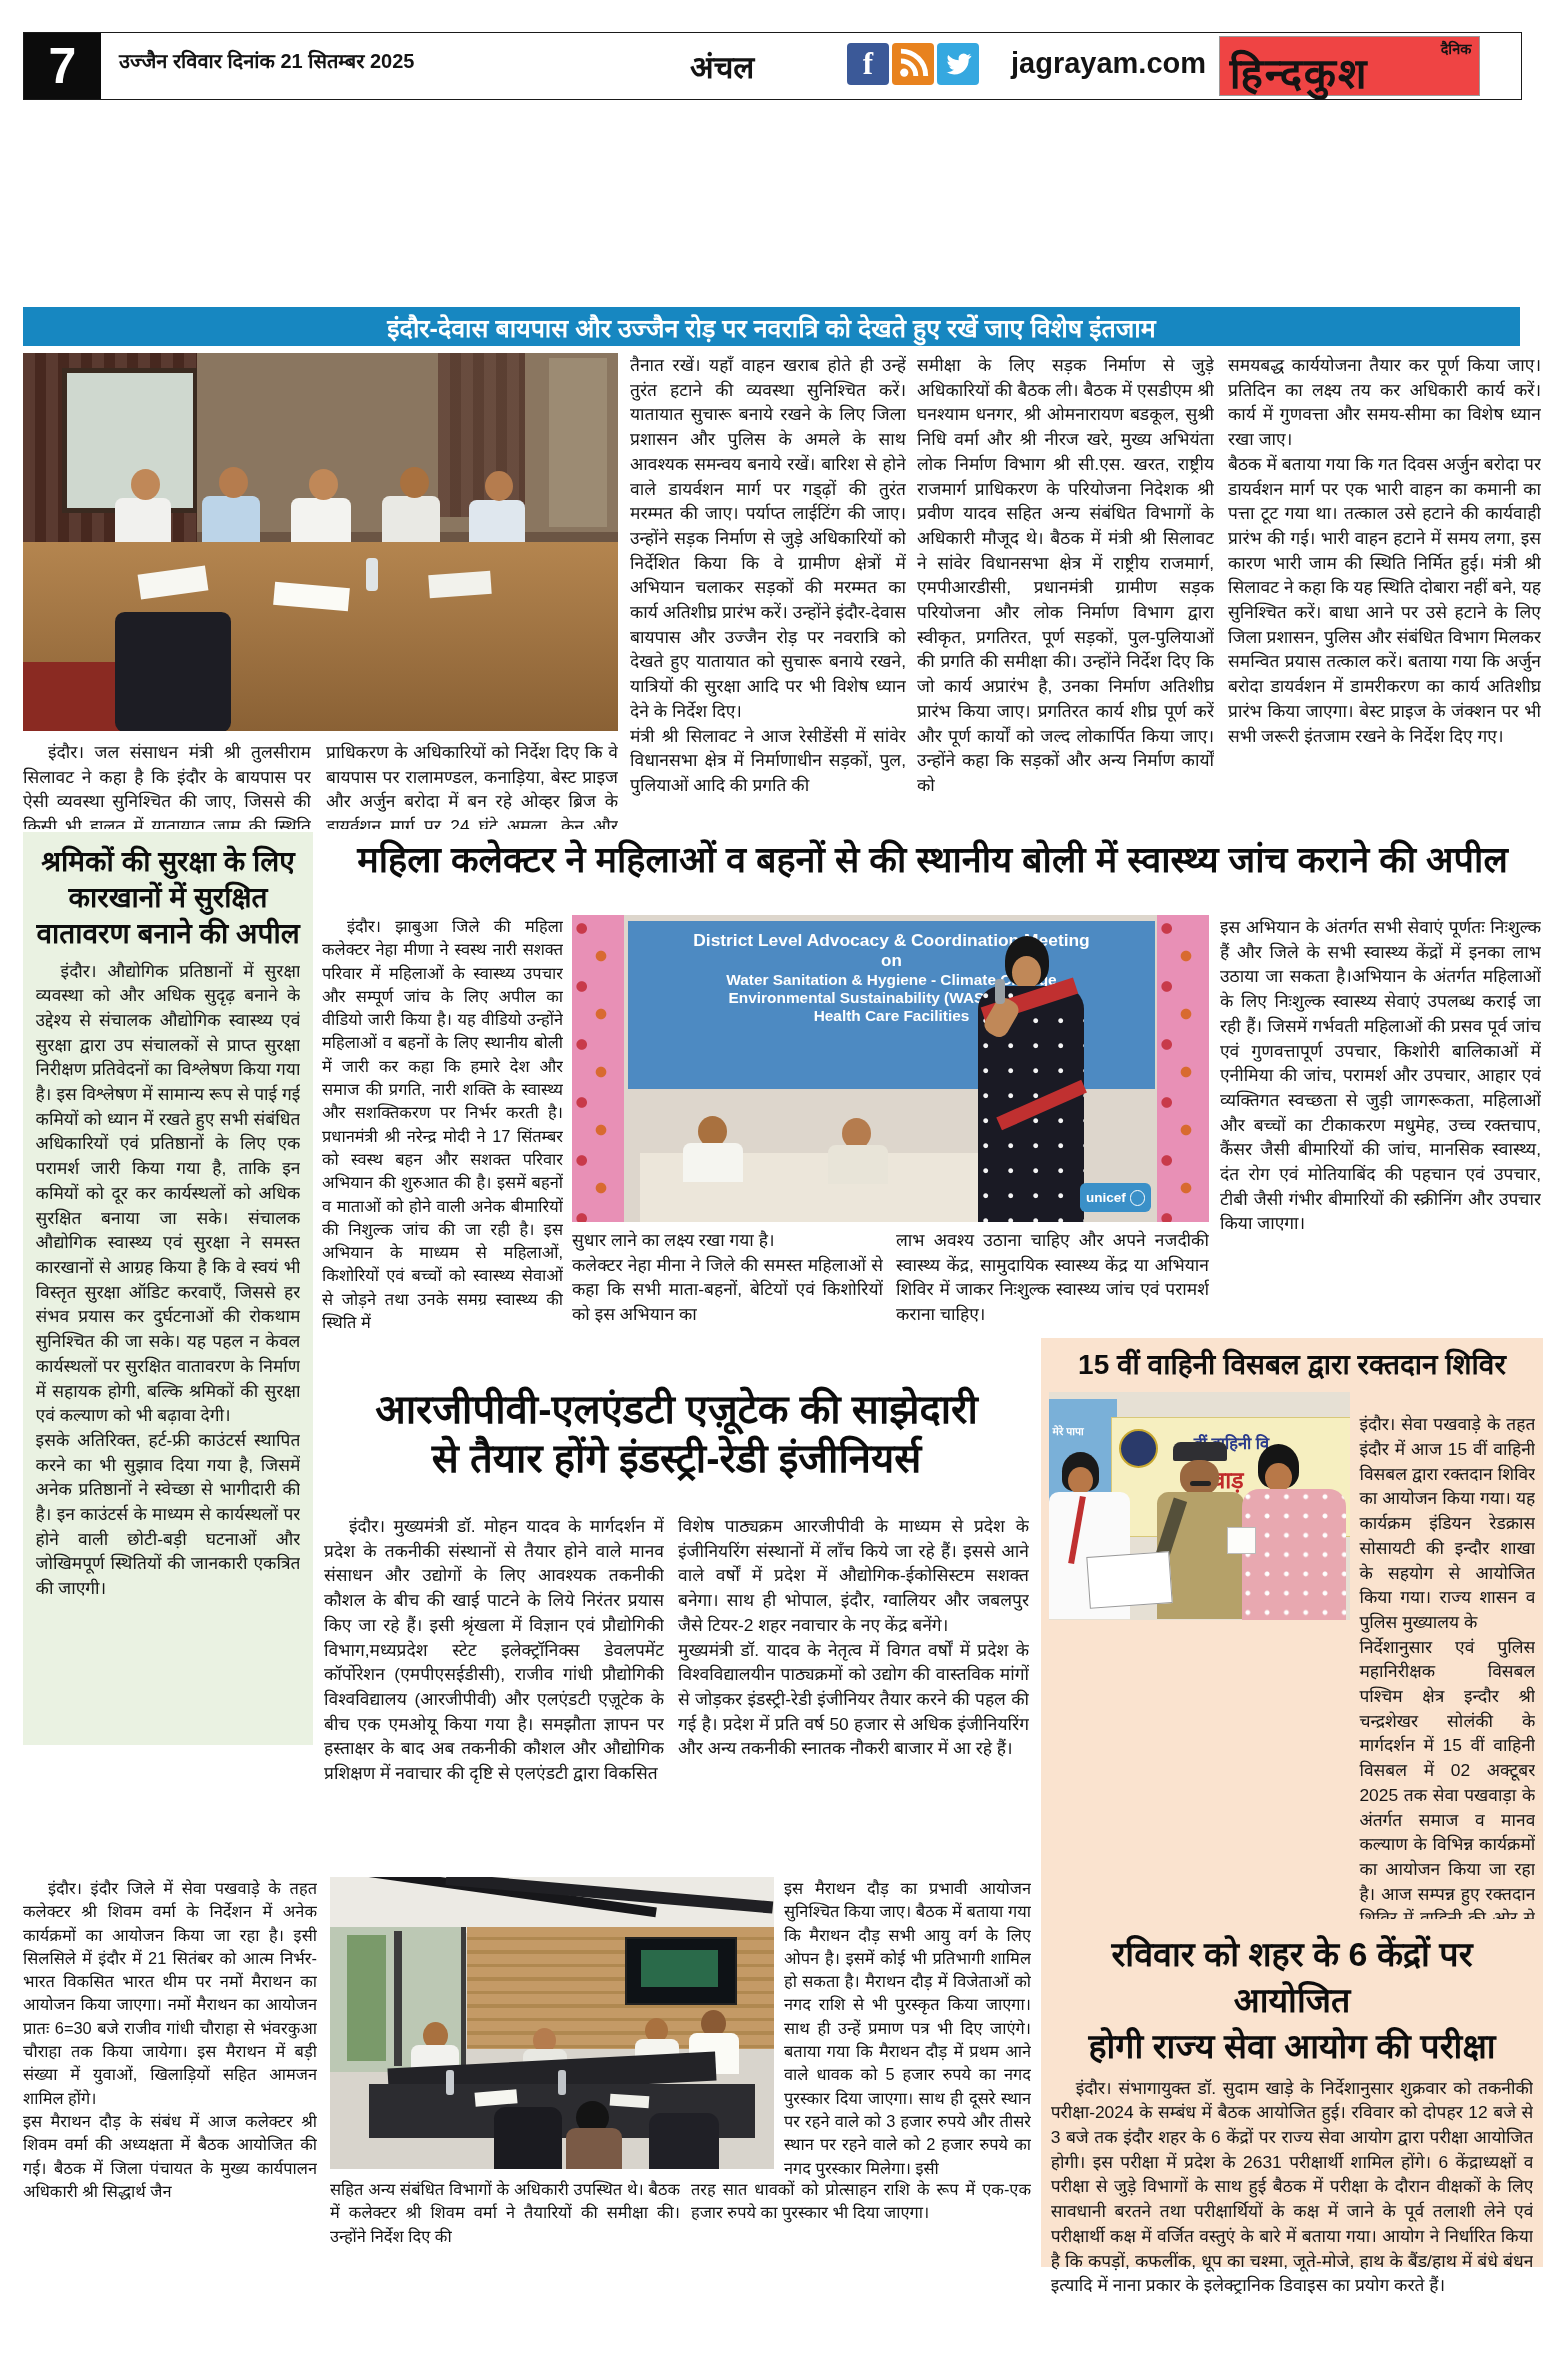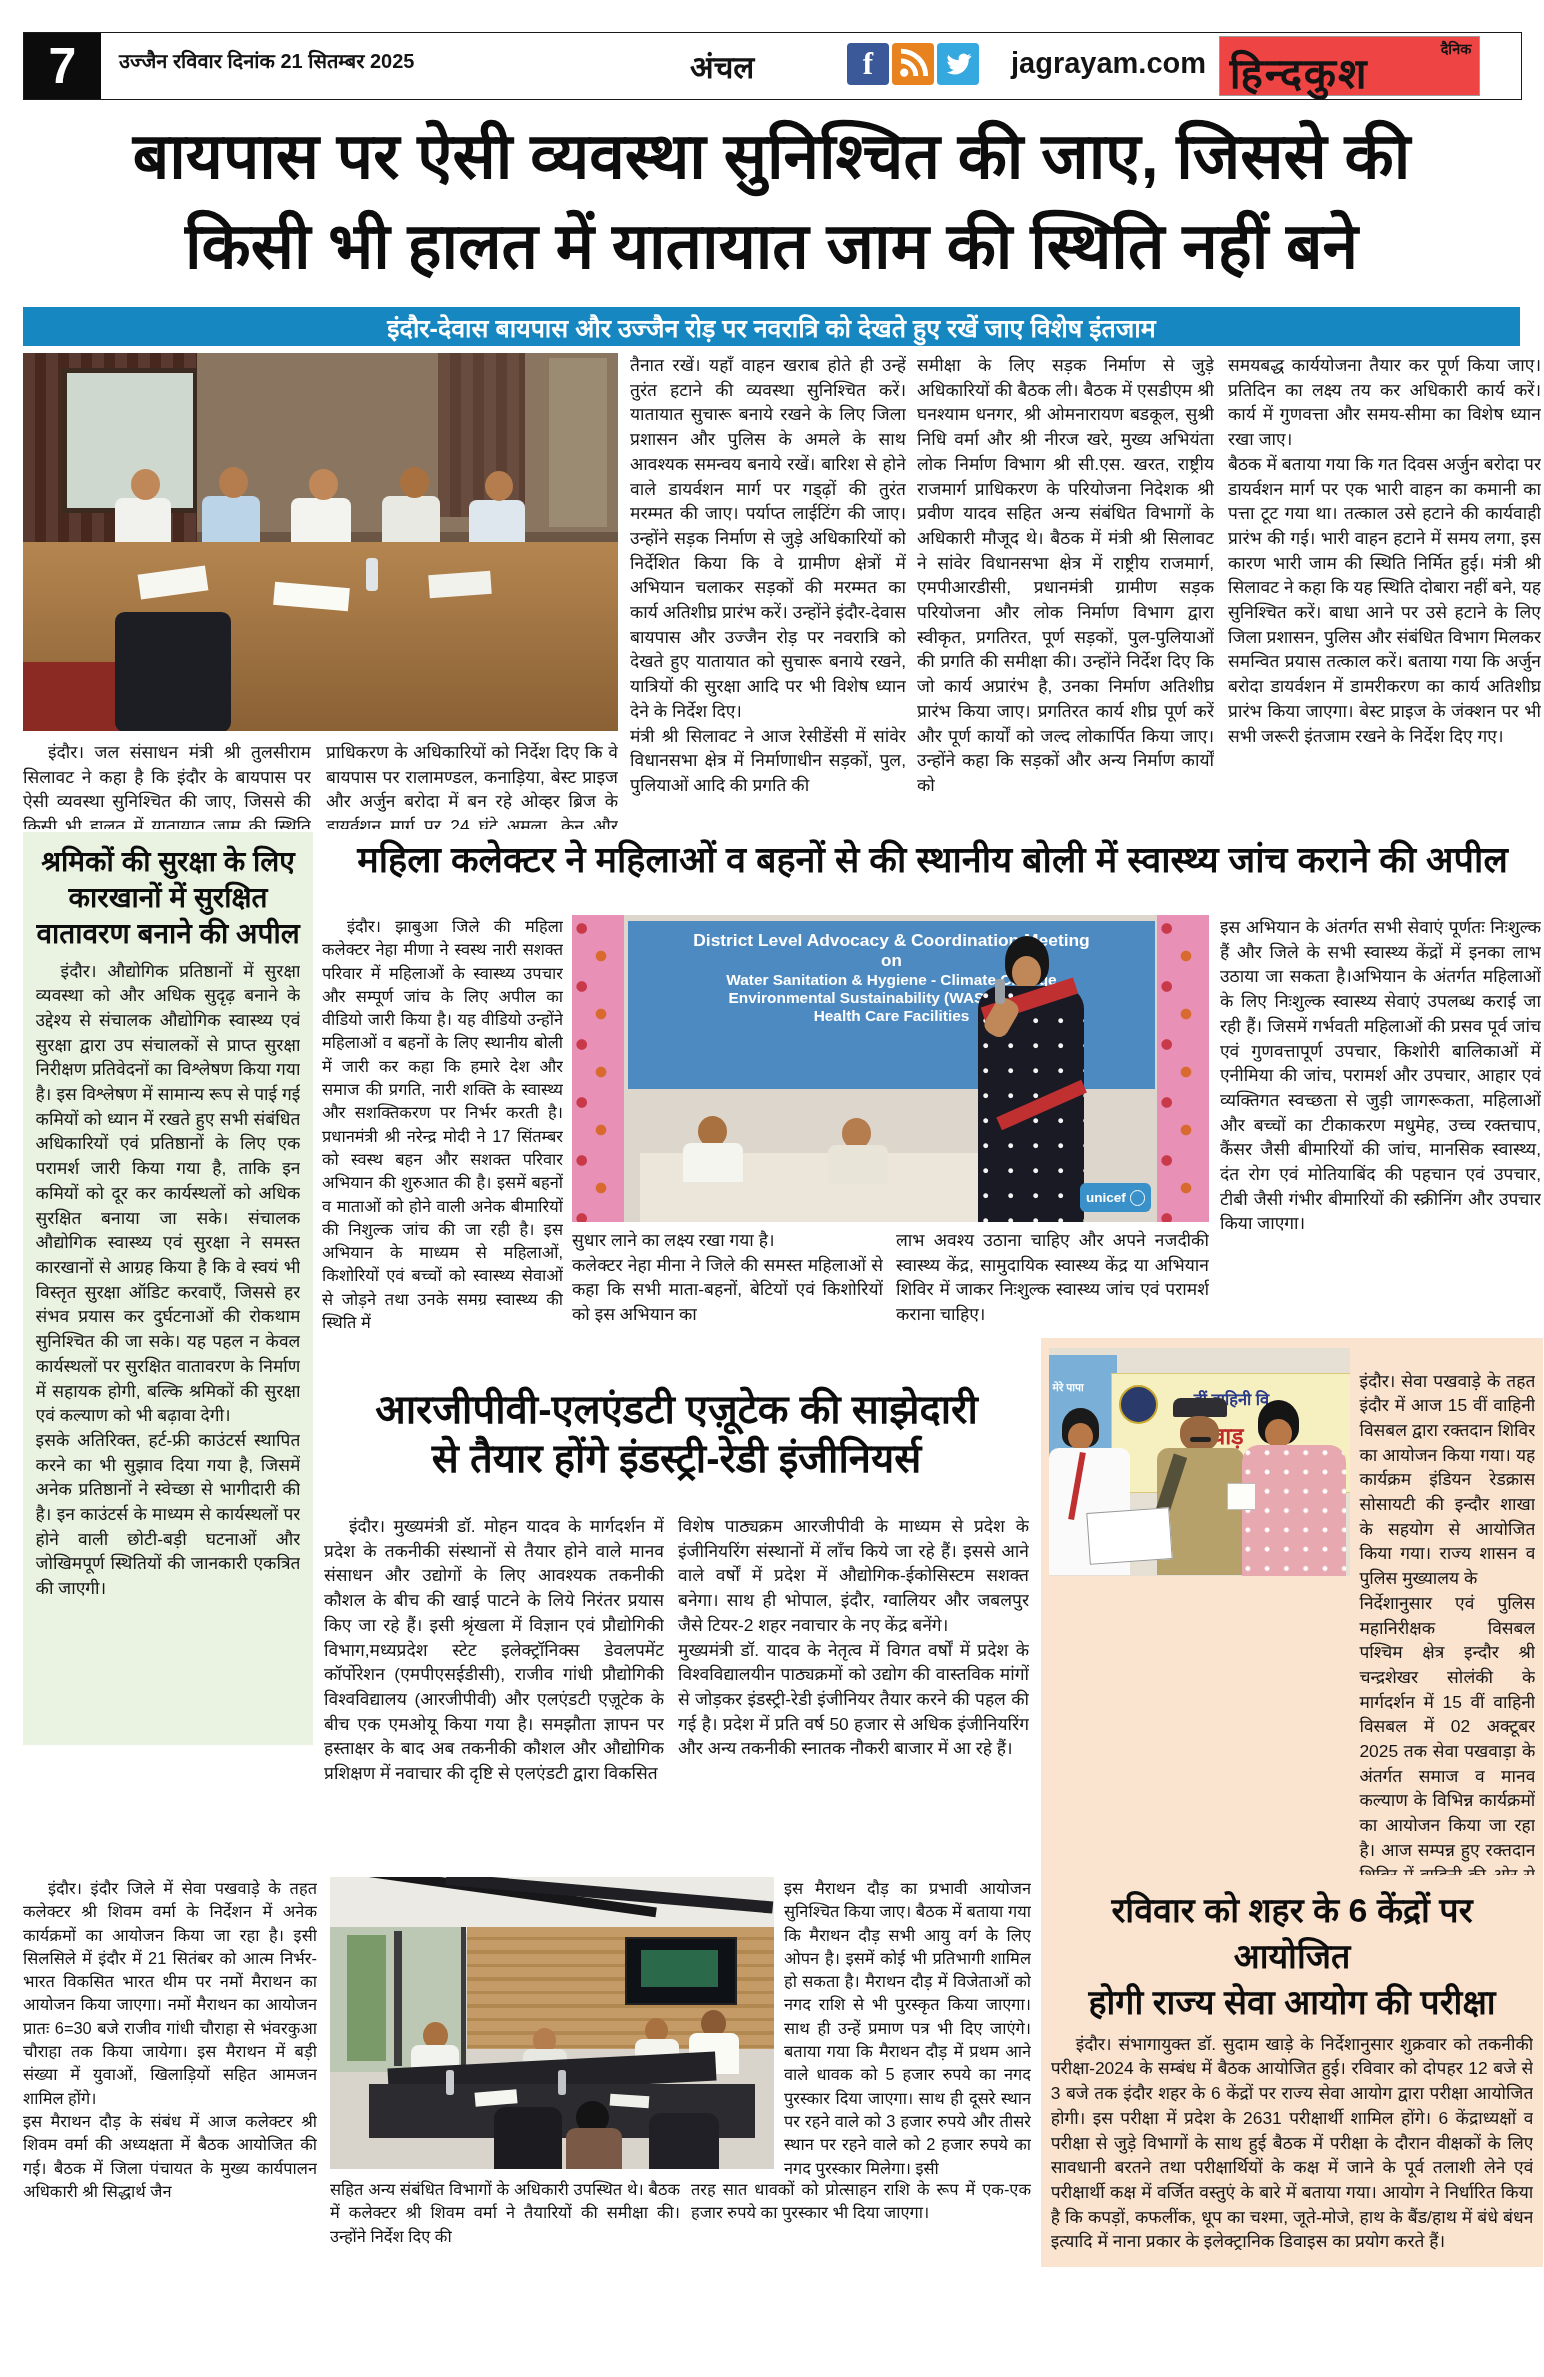--- a/index.html
+++ b/index.html
@@ -53,22 +53,20 @@
           </svg>
       </span>
     </div>
     <div class="abs" style="left:987px;top:13.5px;font-size:29px;font-weight:bold;">jagrayam.com</div>
     <div class="abs" id="masthead">
       <span class="abs" style="right:7.7px;top:1px;font-size:14.5px;font-weight:bold;">दैनिक</span>
       <span class="abs" style="left:9.7px;top:5.8px;font-size:42px;font-weight:bold;letter-spacing:1.9px;">हिन्दकुश</span>
     </div>
   </div>
 
-  <div class="abs hl" style="left:23px;top:112px;width:1497px;font-size:64px;line-height:1.4;">बायपास पर ऐसी व्यवस्था सुनिश्चित की जाए, जिससे की
-किसी भी हालत में यातायात जाम की स्थिति नहीं बने</div>
   <div class="abs" id="strap">
     <span>इंदौर-देवास बायपास और उज्जैन रोड़ पर नवरात्रि को देखते हुए रखें जाए विशेष इंतजाम</span>
   </div>
 
   <div class="abs photo" style="left:23px;top:353px;width:595px;height:378px;background:#6b5544;">
     <div class="abs folds" style="left:0;top:0;width:174px;height:203px;"></div>
     <div class="abs" style="left:39px;top:15.4px;width:126px;height:135px;background:#cfd8cf;border:5.8px solid #3a2a20;"></div>
     <div class="abs" style="left:174px;top:0;width:421px;height:179px;background:#8a7660;"></div>
     <div class="abs folds" style="left:415px;top:0;width:87px;height:164px;opacity:.7;"></div>
     <div class="abs" style="left:526px;top:4.8px;width:58px;height:169px;background:#9c8b73;"></div>
@@ -151,20 +149,21 @@
   <div class="abs bt noind" style="left:896px;top:1228px;width:313px;height:143px;">लाभ अवश्य उठाना चाहिए और अपने नजदीकी स्वास्थ्य केंद्र, सामुदायिक स्वास्थ्य केंद्र या अभियान शिविर में जाकर निःशुल्क स्वास्थ्य जांच एवं परामर्श कराना चाहिए।</div>
   <div class="abs bt noind" style="left:1220px;top:915px;width:321px;height:388px;">इस अभियान के अंतर्गत सभी सेवाएं पूर्णतः निःशुल्क हैं और जिले के सभी स्वास्थ्य केंद्रों में इनका लाभ उठाया जा सकता है।अभियान के अंतर्गत महिलाओं के लिए निःशुल्क स्वास्थ्य सेवाएं उपलब्ध कराई जा रही हैं। जिसमें गर्भवती महिलाओं की प्रसव पूर्व जांच एवं गुणवत्तापूर्ण उपचार, किशोरी बालिकाओं में एनीमिया की जांच, परामर्श और उपचार, आहार एवं व्यक्तिगत स्वच्छता से जुड़ी जागरूकता, महिलाओं और बच्चों का टीकाकरण मधुमेह, उच्च रक्तचाप, कैंसर जैसी बीमारियों की जांच, मानसिक स्वास्थ्य, दंत रोग एवं मोतियाबिंद की पहचान एवं उपचार, टीबी जैसी गंभीर बीमारियों की स्क्रीनिंग और उपचार किया जाएगा।</div>
 
   <div class="abs hl" style="left:324px;top:1385px;width:705px;font-size:40px;">आरजीपीवी-एलएंडटी एज़ूटेक की साझेदारी
 से तैयार होंगे इंडस्ट्री-रेडी इंजीनियर्स</div>
   <div class="abs bt" style="left:324px;top:1514px;width:340px;height:284px;">इंदौर। मुख्यमंत्री डॉ. मोहन यादव के मार्गदर्शन में प्रदेश के तकनीकी संस्थानों से तैयार होने वाले मानव संसाधन और उद्योगों के लिए आवश्यक तकनीकी कौशल के बीच की खाई पाटने के लिये निरंतर प्रयास किए जा रहे हैं। इसी श्रृंखला में विज्ञान एवं प्रौद्योगिकी विभाग,मध्यप्रदेश स्टेट इलेक्ट्रॉनिक्स डेवलपमेंट कॉर्पोरेशन (एमपीएसईडीसी), राजीव गांधी प्रौद्योगिकी विश्वविद्यालय (आरजीपीवी) और एलएंडटी एज़ूटेक के बीच एक एमओयू किया गया है। समझौता ज्ञापन पर हस्ताक्षर के बाद अब तकनीकी कौशल और औद्योगिक प्रशिक्षण में नवाचार की दृष्टि से एलएंडटी द्वारा विकसित</div>
   <div class="abs bt noind" style="left:678px;top:1514px;width:351px;height:284px;">विशेष पाठ्यक्रम आरजीपीवी के माध्यम से प्रदेश के इंजीनियरिंग संस्थानों में लाँच किये जा रहे हैं। इससे आने वाले वर्षों में प्रदेश में औद्योगिक-ईकोसिस्टम सशक्त बनेगा। साथ ही भोपाल, इंदौर, ग्वालियर और जबलपुर जैसे टियर-2 शहर नवाचार के नए केंद्र बनेंगे।
 मुख्यमंत्री डॉ. यादव के नेतृत्व में विगत वर्षों में प्रदेश के विश्वविद्यालयीन पाठ्यक्रमों को उद्योग की वास्तविक मांगों से जोड़कर इंडस्ट्री-रेडी इंजीनियर तैयार करने की पहल की गई है। प्रदेश में प्रति वर्ष 50 हजार से अधिक इंजीनियरिंग और अन्य तकनीकी स्नातक नौकरी बाजार में आ रहे हैं।</div>
 
   <div class="abs" id="peachbox">
+    <div class="hl" style="margin:9.7px 5.8px 3.9px;font-size:28px;white-space:nowrap;overflow:hidden;">15 वीं वाहिनी विसबल द्वारा रक्तदान शिविर</div>
 
     <div style="margin:5.8px 7.7px 0;overflow:hidden;height:531px;">
 
       <div class="photo" style="float:left;width:301px;height:228px;margin:3.9px 9.7px 5.8px 0;position:relative;background:#e6e0d4;">
         <div class="abs" style="left:0;top:7.7px;width:68px;height:174px;background:#7ab0d8;color:#fff;font-size:10.6px;font-weight:bold;padding:25px 3.9px 0;box-sizing:border-box;">मेरे पापा</div>
         <div class="abs" style="left:62px;top:25px;width:239px;height:118px;background:#f6efc0;border:1.9px solid #d8c878;"></div>
         <div class="abs" style="left:70px;top:37px;width:35px;height:35px;background:#2a3a6a;border:2.9px solid #c8a830;border-radius:50%;"></div>
         <div class="abs" style="left:145px;top:39px;font-size:16.4px;font-weight:bold;color:#2a3a8a;">वीं वाहिनी वि</div>
         <div class="abs" style="left:145px;top:71px;font-size:23px;font-weight:bold;color:#c02a2a;">खवाड़</div>
         <div class="abs" style="left:164px;top:108px;font-size:12.6px;font-weight:bold;color:#444;">वर 2025</div>

